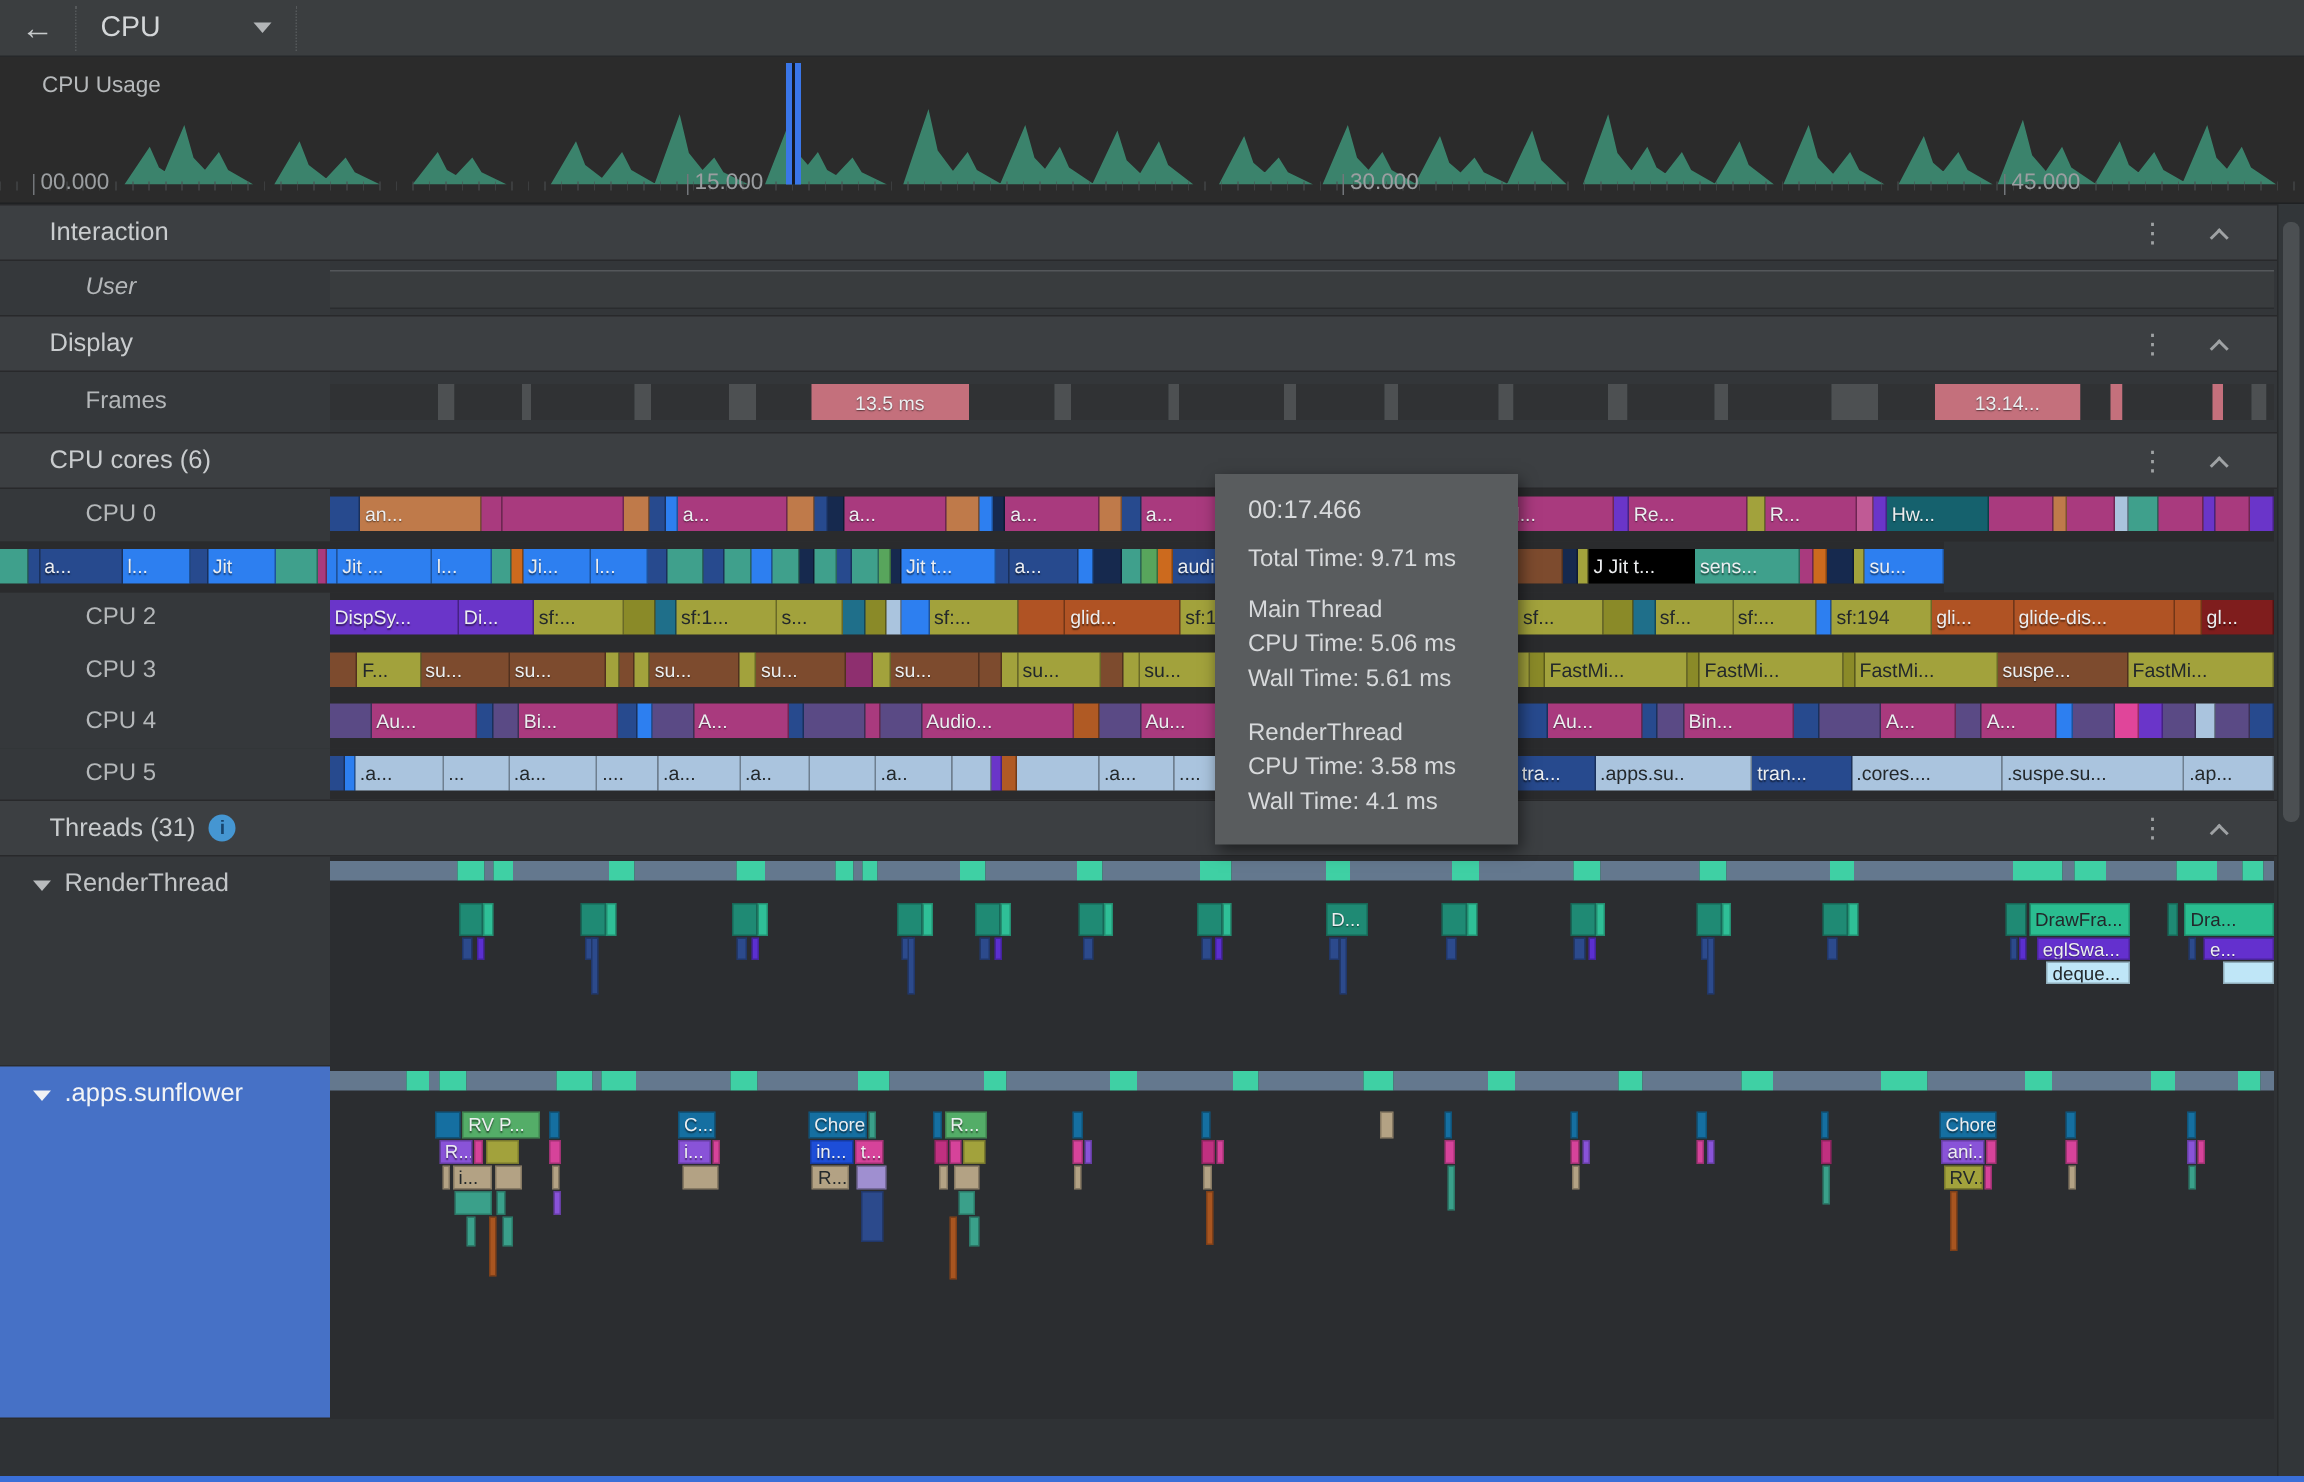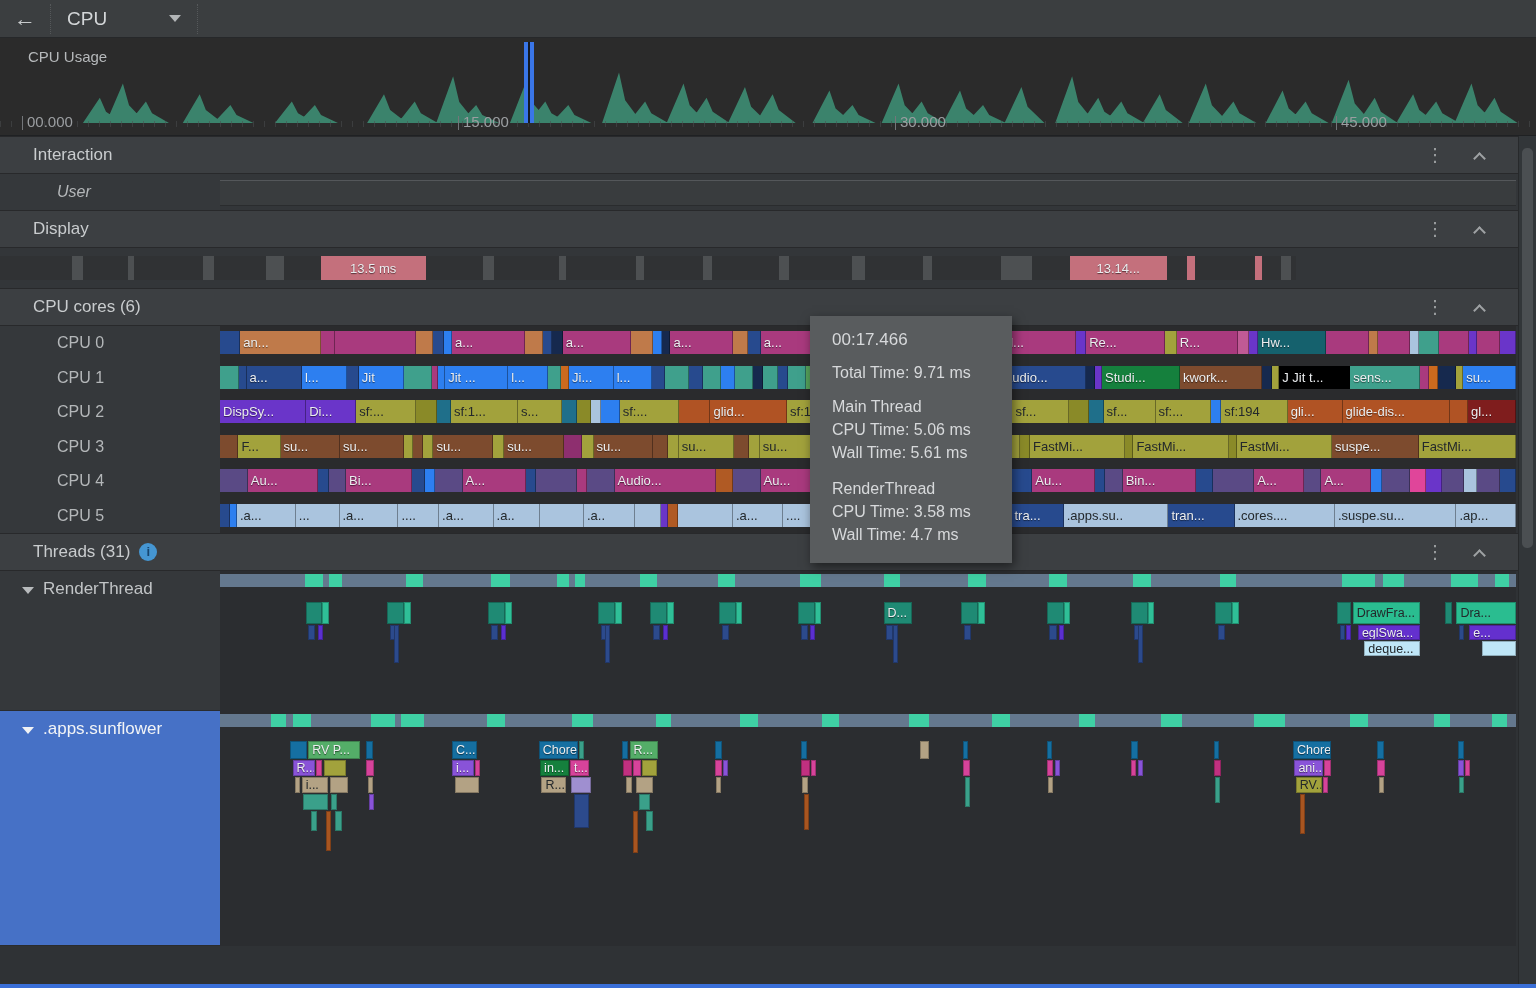--- a/index.html
+++ b/index.html
@@ -145,20 +145,21 @@
         <div class="user-field"></div>
       </div>
   </div>
 
   <div class="sec-header">
     <span class="sec-title">Display</span>
     <span class="kebab">⋮</span>
     <span class="chev"></span>
   </div>
   <div class="row frames-row">
+    <div class="row-label">Frames</div>
     <div class="row-track">
       <div class="frames-track">
           <div class="seg" style="flex-grow: 5.8; background: rgb(48, 50, 52);"></div>
           <div class="seg" style="flex-grow: 0.9; background: rgb(77, 80, 82);"></div>
           <div class="seg" style="flex-grow: 3.6; background: rgb(48, 50, 52);"></div>
           <div class="seg" style="flex-grow: 0.5; background: rgb(77, 80, 82);"></div>
           <div class="seg" style="flex-grow: 5.5; background: rgb(48, 50, 52);"></div>
           <div class="seg" style="flex-grow: 0.9; background: rgb(77, 80, 82);"></div>
           <div class="seg" style="flex-grow: 4.2; background: rgb(48, 50, 52);"></div>
           <div class="seg" style="flex-grow: 1.4; background: rgb(77, 80, 82);"></div>
@@ -245,21 +246,20 @@
             <div class="seg" style="flex-grow: 0.5; background: rgb(170, 196, 222);"></div>
             <div class="seg" style="flex-grow: 1.5; background: rgb(63, 160, 140);"></div>
             <div class="seg" style="flex-grow: 2.6; background: rgb(169, 58, 126);"></div>
             <div class="seg" style="flex-grow: 0.4; background: rgb(106, 53, 201);"></div>
             <div class="seg" style="flex-grow: 1.8; background: rgb(169, 58, 126);"></div>
             <div class="seg" style="flex-grow: 1.2; background: rgb(106, 53, 201);"></div>
           </div>
         </div>
       </div>
       <div class="cpu-row">
-        <div class="row-label">CPU 1</div>
         <div class="row-track cpu-track-wrap">
           <div class="cpu-track">
             <div class="seg" style="flex-grow: 1.6; background: rgb(63, 160, 140);"></div>
             <div class="seg" style="flex-grow: 0.4; background: rgb(39, 74, 142);"></div>
             <div class="seg seglight" style="flex-grow: 3.6; background: rgb(39, 74, 142);">a...</div>
             <div class="seg seglight" style="flex-grow: 3; background: rgb(45, 127, 240);">l...</div>
             <div class="seg" style="flex-grow: 0.8; background: rgb(39, 74, 142);"></div>
             <div class="seg seglight" style="flex-grow: 3; background: rgb(45, 127, 240);">Jit</div>
             <div class="seg" style="flex-grow: 2.6; background: rgb(63, 160, 140);"></div>
             <div class="seg" style="flex-grow: 0.3; background: rgb(169, 58, 126);"></div>
@@ -636,21 +636,21 @@
           <div class="blk" style="left: 11.3%; width: 0.5%; top: 14px; height: 18px; background: rgb(21, 111, 161);"></div>
           <div class="blk" style="left: 11.3%; width: 0.6%; top: 33px; height: 16px; background: rgb(214, 67, 154);"></div>
           <div class="blk" style="left: 11.4%; width: 0.3%; top: 50px; height: 16px; background: rgb(179, 162, 132);"></div>
           <div class="blk" style="left: 11.5%; width: 0.15%; top: 67px; height: 16px; background: rgb(137, 83, 216);"></div>
           <div class="blk seglight" style="left: 17.9%; width: 1.9%; top: 14px; height: 18px; background: rgb(21, 111, 161);">C...</div>
           <div class="blk seglight" style="left: 17.9%; width: 1.7%; top: 33px; height: 16px; background: rgb(137, 83, 216);">i...</div>
           <div class="blk" style="left: 19.7%; width: 0.3%; top: 33px; height: 16px; background: rgb(214, 67, 154);"></div>
           <div class="blk" style="left: 18.1%; width: 1.9%; top: 50px; height: 16px; background: rgb(179, 162, 132);"></div>
           <div class="blk seglight" style="left: 24.6%; width: 3%; top: 14px; height: 18px; background: rgb(21, 111, 161);">Chore...</div>
           <div class="blk" style="left: 27.7%; width: 0.4%; top: 14px; height: 18px; background: rgb(58, 160, 138);"></div>
-          <div class="blk seglight" style="left: 24.7%; width: 2.2%; top: 33px; height: 16px; background: #15803d; text-align: right;">in...</div>
+          <div class="blk seglight" style="left: 24.7%; width: 2.2%; top: 33px; height: 16px; background: #1d4ed8; text-align: right;">in...</div>
           <div class="blk seglight" style="left: 27%; width: 1.5%; top: 33px; height: 16px; background: rgb(214, 67, 154);">t...</div>
           <div class="blk segdark" style="left: 24.8%; width: 1.9%; top: 50px; height: 16px; background: rgb(179, 162, 132);">R...</div>
           <div class="blk" style="left: 27.1%; width: 1.5%; top: 50px; height: 16px; background: rgb(159, 143, 208);"></div>
           <div class="blk" style="left: 27.3%; width: 1.2%; top: 67px; height: 34px; background: rgb(44, 74, 140);"></div>
           <div class="blk" style="left: 31%; width: 0.5%; top: 14px; height: 18px; background: rgb(21, 111, 161);"></div>
           <div class="blk seglight" style="left: 31.6%; width: 2.2%; top: 14px; height: 18px; background: rgb(84, 173, 104);">R...</div>
           <div class="blk" style="left: 31.1%; width: 0.7%; top: 33px; height: 16px; background: rgb(192, 48, 128);"></div>
           <div class="blk" style="left: 31.9%; width: 0.6%; top: 33px; height: 16px; background: rgb(214, 67, 154);"></div>
           <div class="blk" style="left: 32.6%; width: 1.1%; top: 33px; height: 16px; background: rgb(162, 162, 60);"></div>
           <div class="blk" style="left: 31.3%; width: 0.5%; top: 50px; height: 16px; background: rgb(179, 162, 132);"></div>
@@ -700,21 +700,21 @@
 
   <div class="tooltip">
     <div class="tt-time">00:17.466</div>
     <div class="tt-total">Total Time: 9.71 ms</div>
     <div class="tt-group">Main Thread</div>
     <div class="tt-line">CPU Time: 5.06 ms</div>
     <div class="tt-line">Wall Time: 5.61 ms</div>
     <div class="tt-gap"></div>
     <div class="tt-group">RenderThread</div>
     <div class="tt-line">CPU Time: 3.58 ms</div>
-    <div class="tt-line">Wall Time: 4.7 ms</div>
+    <div class="tt-line">Wall Time: 4.1 ms</div>
   </div>
 
   <div class="vscroll">
       <div class="vthumb"></div>
     </div>
   <div class="bottom-scroll"></div>
 
 </div>
 
 </body></html>

